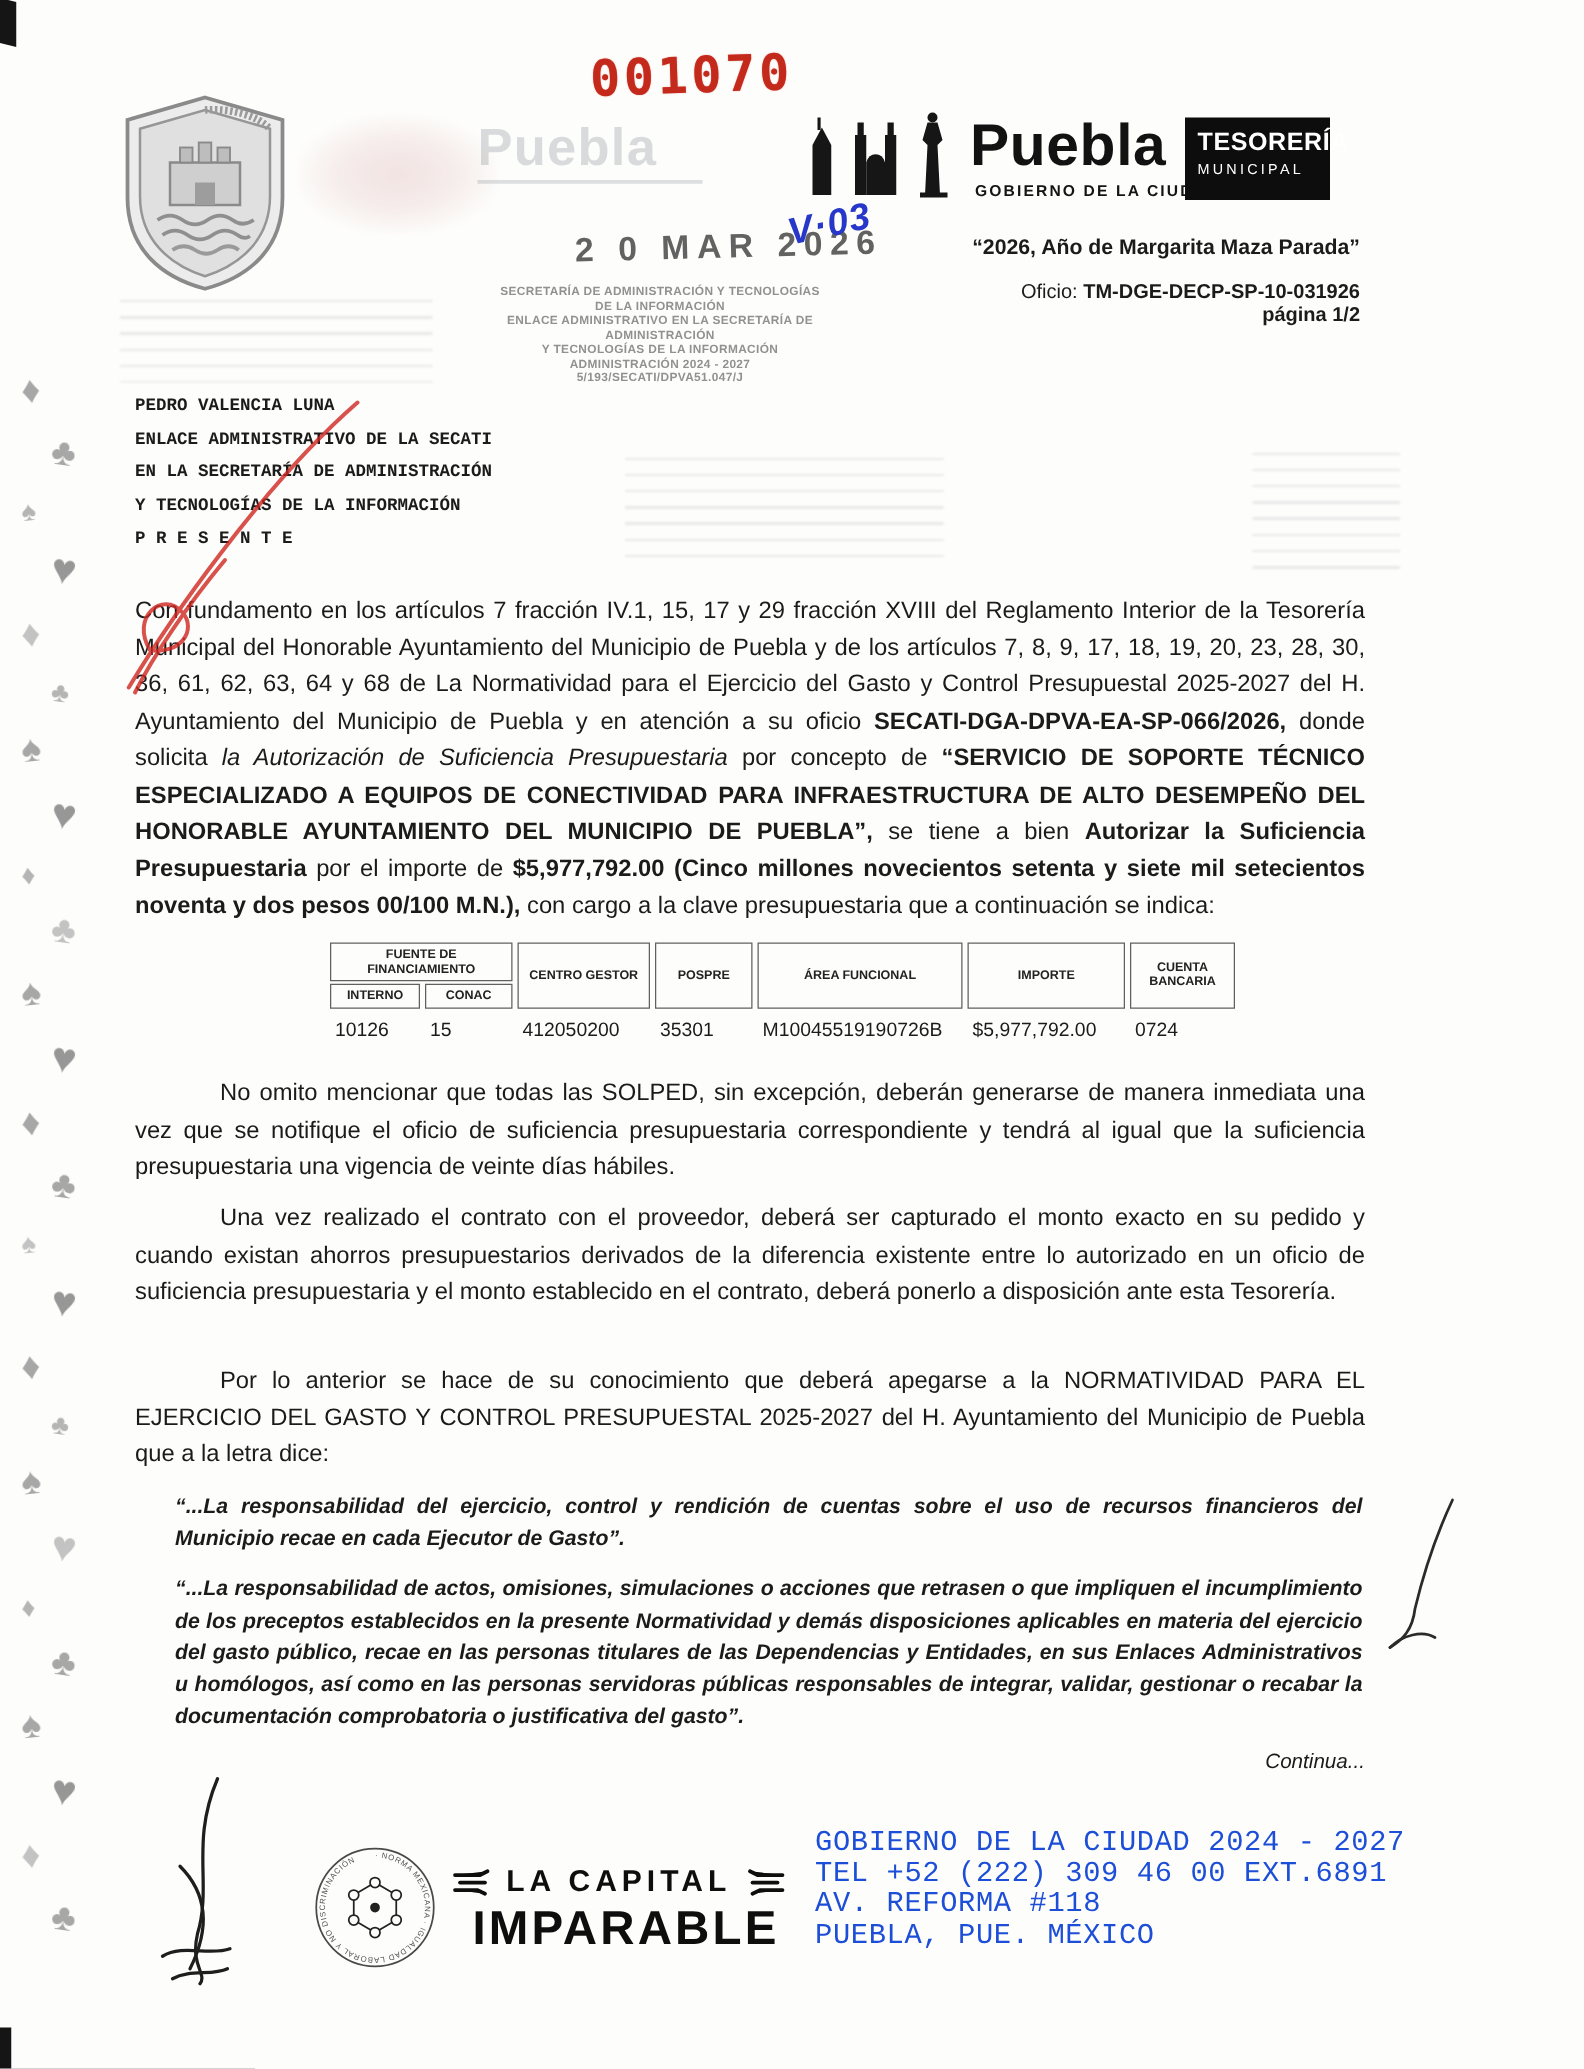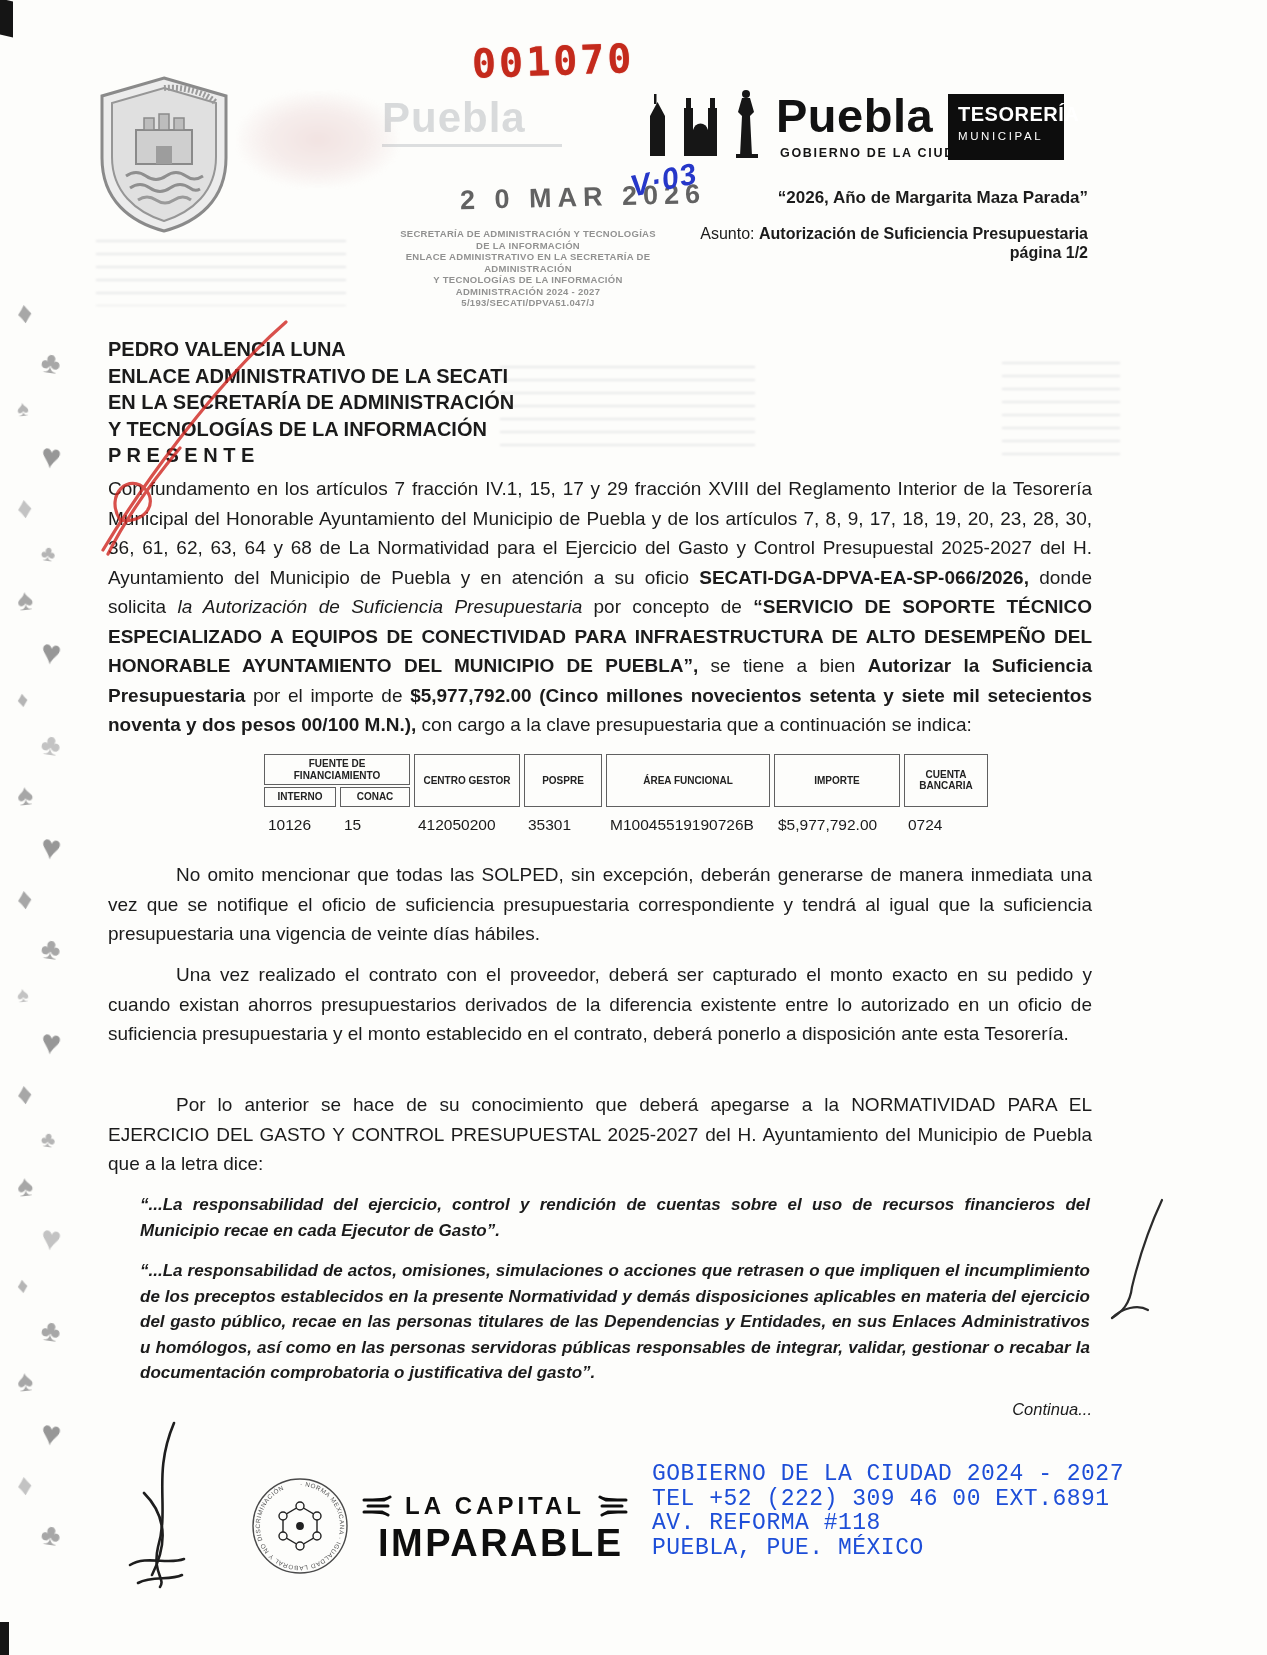--- a/index.html
+++ b/index.html
@@ -38,21 +38,21 @@
   #brand-tagline{left:780px;top:146px;font-size:12.5px;font-weight:bold;letter-spacing:1.7px;color:#141414;}
   #tesoreria-box{left:948px;top:94px;width:116px;height:66px;background:#0d0d0d;color:#fff;
                  padding:9px 10px;box-sizing:border-box;}
   #tesoreria-box .t1{font-size:20px;font-weight:bold;letter-spacing:.5px;}
   #tesoreria-box .t2{font-size:11.5px;letter-spacing:2.6px;margin-top:4px;}
   
   #hdr-right{left:600px;top:188px;width:488px;text-align:right;font-size:16px;line-height:19px;}
   #year-legend{font-weight:bold;font-size:17px;margin-bottom:17px;text-align:right;}
   .bold{font-weight:bold;}
   
-  #addressee{left:108px;top:336px;font-weight:bold;font-size:20px;line-height:26.5px;z-index:2;}
+  #addressee{left:108px;top:312px;font-weight:bold;font-size:14px;line-height:26.5px;z-index:2;font-family:Liberation Mono, monospace;}
   
   .para{left:108px;width:984px;font-size:19px;line-height:29.5px;text-align:justify;z-index:2;}
   .indent{text-indent:68px;}
   .b{font-weight:bold;}
   .i{font-style:italic;}
   .quote{left:140px;width:950px;font-size:17px;line-height:25.5px;font-weight:bold;
          font-style:italic;text-align:justify;z-index:2;}
   #continua{left:108px;top:1400px;width:984px;text-align:right;font-style:italic;font-size:16.5px;}
   
   #budget-table{left:260px;top:752px;}
@@ -167,22 +167,22 @@
     <div>DE LA INFORMACIÓN</div>
     <div>ENLACE ADMINISTRATIVO EN LA SECRETARÍA DE ADMINISTRACIÓN</div>
     <div>Y TECNOLOGÍAS DE LA INFORMACIÓN</div>
     <div>ADMINISTRACIÓN 2024 - 2027</div>
     <div>5/193/SECATI/DPVA51.047/J</div>
   </div>
 
   <div id="hdr-right" class="abs">
     <div id="year-legend">“2026, Año de Margarita Maza Parada”</div>
     <div>
-      <span>Asunto:</span>
-      <span class="bold">Autorización de Suficiencia Presupuestaria</span>
+      <span>Oficio:</span>
+      <span class="bold">TM-DGE-DECP-SP-10-031926</span>
     </div>
     <div class="bold">página 1/2</div>
   </div>
 
   <div id="addressee" class="abs">
     <div>PEDRO VALENCIA LUNA</div>
     <div>ENLACE ADMINISTRATIVO DE LA SECATI</div>
     <div>EN LA SECRETARÍA DE ADMINISTRACIÓN</div>
     <div>Y TECNOLOGÍAS DE LA INFORMACIÓN</div>
     <div>P R E S E N T E</div>

